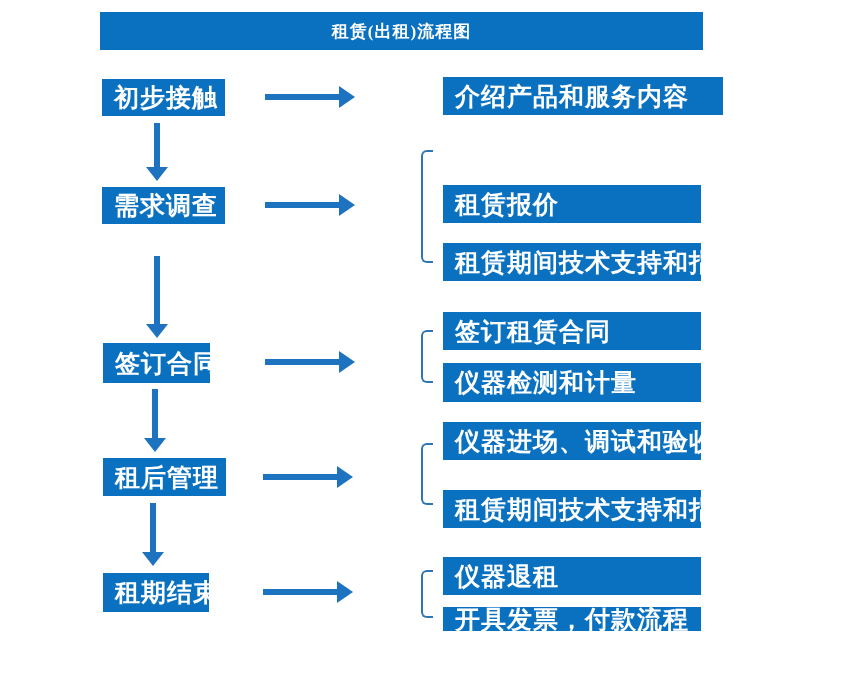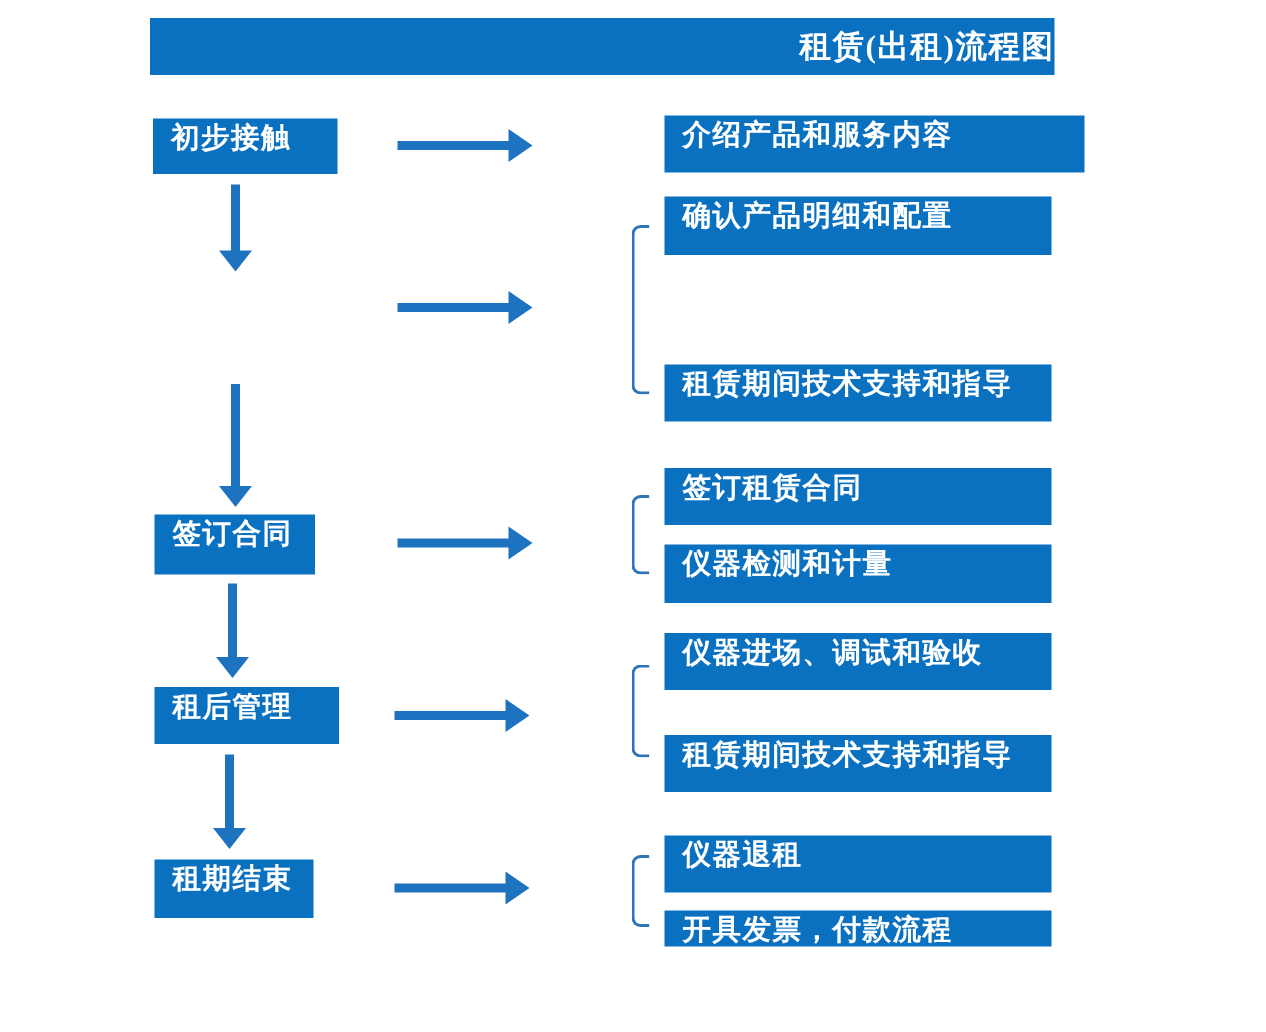--- a/index.html
+++ b/index.html
@@ -11,27 +11,27 @@
   }
   html,body{margin:0;padding:0;background:#fff;}
   .canvas{
     position:relative;width:844px;height:688px;background:var(--background);
     font-family:"Liberation Serif","DejaVu Serif",serif;
     overflow:hidden;
   }
   .title-bar{
     position:absolute;left:100px;top:12px;width:603px;height:38px;
     background:var(--box-fill);color:var(--box-text);
-    display:flex;align-items:center;justify-content:flex-end;
-    font-size:21px;font-weight:bold;letter-spacing:1px;
+    display:flex;align-items:center;justify-content:center;
+    font-size:17px;font-weight:bold;letter-spacing:1px;
   }
   .box{
     position:absolute;background:var(--box-fill);color:var(--box-text);
-    display:flex;
-    font-size:19px;font-weight:bold;
+    display:flex;align-items:center;
+    font-size:25px;font-weight:bold;
     padding-left:12px;box-sizing:border-box;white-space:nowrap;
     letter-spacing:1px;
   }
   
   .h-arrow{position:absolute;width:90px;height:22px;}
   .h-shaft{position:absolute;left:0;top:8px;width:76px;height:6px;background:var(--arrow);}
   .h-head{position:absolute;left:74px;top:0;width:0;height:0;
     border-left:16px solid var(--arrow);
     border-top:11px solid transparent;border-bottom:11px solid transparent;}
   
@@ -50,36 +50,39 @@
 
 <div class="canvas">
 
   <div class="title-bar">
     <span>租赁(出租)流程图</span>
   </div>
 
   <div class="box" style="left:102px;top:79px;width:123px;height:37px">
     <span>初步接触</span>
   </div>
+  <div class="box" style="left:102px;top:187px;width:123px;height:37px">
+    <span>需求调查</span>
+  </div>
   <div class="box" style="left:103px;top:343px;width:107px;height:40px">
     <span>签订合同</span>
   </div>
   <div class="box" style="left:103px;top:458px;width:123px;height:38px">
     <span>租后管理</span>
   </div>
   <div class="box" style="left:103px;top:573px;width:106px;height:39px">
     <span>租期结束</span>
   </div>
 
   <div class="box" style="left:443px;top:77px;width:280px;height:38px">
     <span>介绍产品和服务内容</span>
   </div>
 
-  <div class="box" style="left:443px;top:131px;width:258px;height:39px">
-    <span>确认产品明细和配置</span>
+  <div class="box" style="left:443px;top:185px;width:258px;height:38px">
+    <span>租赁报价</span>
   </div>
   <div class="box" style="left:443px;top:243px;width:258px;height:38px">
     <span>租赁期间技术支持和指导</span>
   </div>
 
   <div class="box" style="left:443px;top:363px;width:258px;height:39px">
     <span>仪器检测和计量</span>
   </div>
   <div class="box" style="left:443px;top:312px;width:258px;height:38px">
     <span>签订租赁合同</span>

